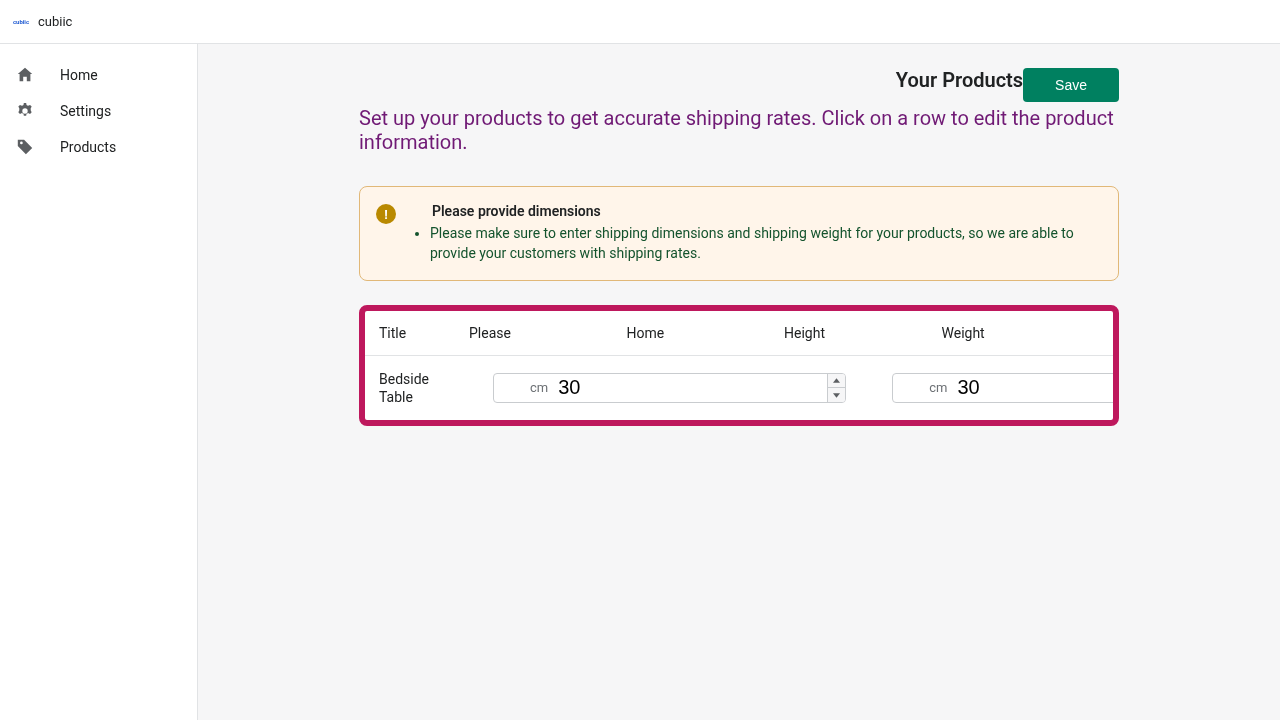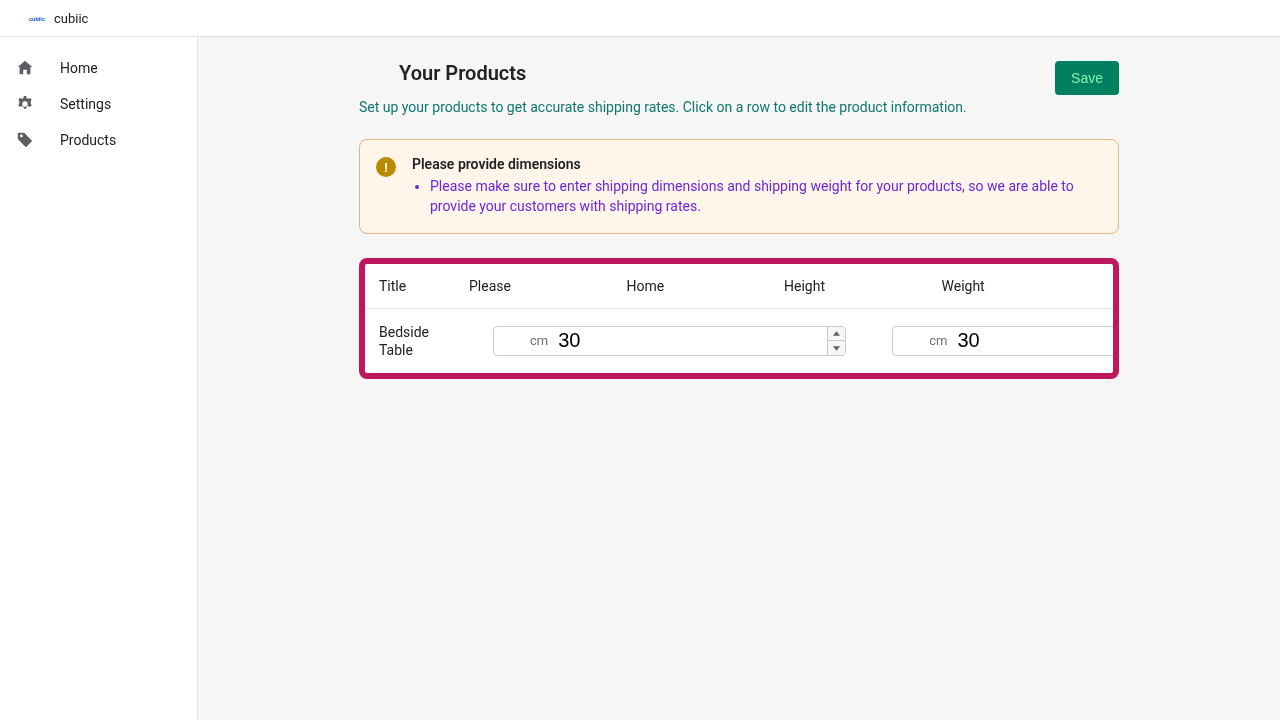--- a/index.html
+++ b/index.html
@@ -5,26 +5,26 @@
 * { box-sizing: border-box; margin: 0; padding: 0; }
 body {
   font-family: -apple-system, BlinkMacSystemFont, "Segoe UI", Roboto, Helvetica, Arial, sans-serif;
   background: #f6f6f7;
   color: #202223;
   width: 1280px;
   height: 720px;
   overflow: hidden;
 }
 .topbar {
-  height: 37px;
+  height: 44px;
   background: #fff;
   border-bottom: 1px solid #e1e3e5;
   display: flex;
   align-items: center;
-  padding: 0 28px;
+  padding: 0 12px;
   gap: 8px;
 }
 .topbar-logo {
   width: 18px; height: 12px;
   display: inline-flex; align-items: center; justify-content: center;
   font-size: 6px; font-weight: 700; color: #2861d4;
 }
 .topbar-title { font-size: 13px; color: #202223; }
 .shell { display: flex; height: calc(720px - 32px); }
 .sidebar {
@@ -39,46 +39,46 @@
   border-radius: 4px; cursor: pointer;
   font-size: 14px; color: #202223;
 }
 .nav-item .icon { width: 18px; height: 18px; display: inline-flex; align-items: center; justify-content: center; color: #5c5f62; }
 .main { flex: 1; overflow: auto; }
 .content {
   max-width: 762px;
   margin: 24px auto 0 auto;
   padding: 0 1px;
 }
-.header-row { display: flex; justify-content: space-between; align-items: flex-start; margin-bottom: 4px; margin-left: 40px; }
+.header-row { display: flex; justify-content: flex-end; align-items: flex-start; margin-bottom: 4px; }
 .page-title { font-size: 20px; font-weight: 600; }
 .save-btn {
-  background: #008060; color: #86efac; border: none;
-  padding: 9px 16px; border-radius: 4px; font-size: 14px; cursor: pointer;
+  background: #008060; color: #ffffff; border: none;
+  padding: 9px 32px; border-radius: 4px; font-size: 14px; cursor: pointer;
   font-weight: 500;
 }
-.subtitle { font-size: 14px; color: #0f766e; margin-bottom: 24px; }
+.subtitle { font-size: 20px; color: #701a75; margin-bottom: 32px; }
 .banner {
   border: 1px solid #e1b878;
   background: #fff5ea;
   border-radius: 8px;
   padding: 16px;
   display: flex; gap: 16px;
   margin-bottom: 24px;
 }
 .banner-icon {
   width: 20px; height: 20px; border-radius: 50%;
   background: #b98900; color: #fff;
   display: flex; align-items: center; justify-content: center;
   font-size: 13px; font-weight: 700; flex-shrink: 0;
   margin-top: 1px;
 }
-.banner-title { font-size: 14px; font-weight: 600; margin-bottom: 4px; }
+.banner-title { font-size: 14px; font-weight: 600; margin-bottom: 4px; margin-left: 20px; }
 .banner ul { list-style: disc; padding-left: 18px; }
-.banner li { font-size: 14px; color: #6d28d9; line-height: 1.45; }
+.banner li { font-size: 14px; color: #14532d; line-height: 1.45; }
 .card {
   background: #fff;
   border: 6px solid #be185d;
   border-radius: 8px;
   overflow: hidden;
 }
 .thead, .trow {
   display: grid;
   grid-template-columns: 90px 1fr 1fr 1fr 1fr;
   gap: 0;

